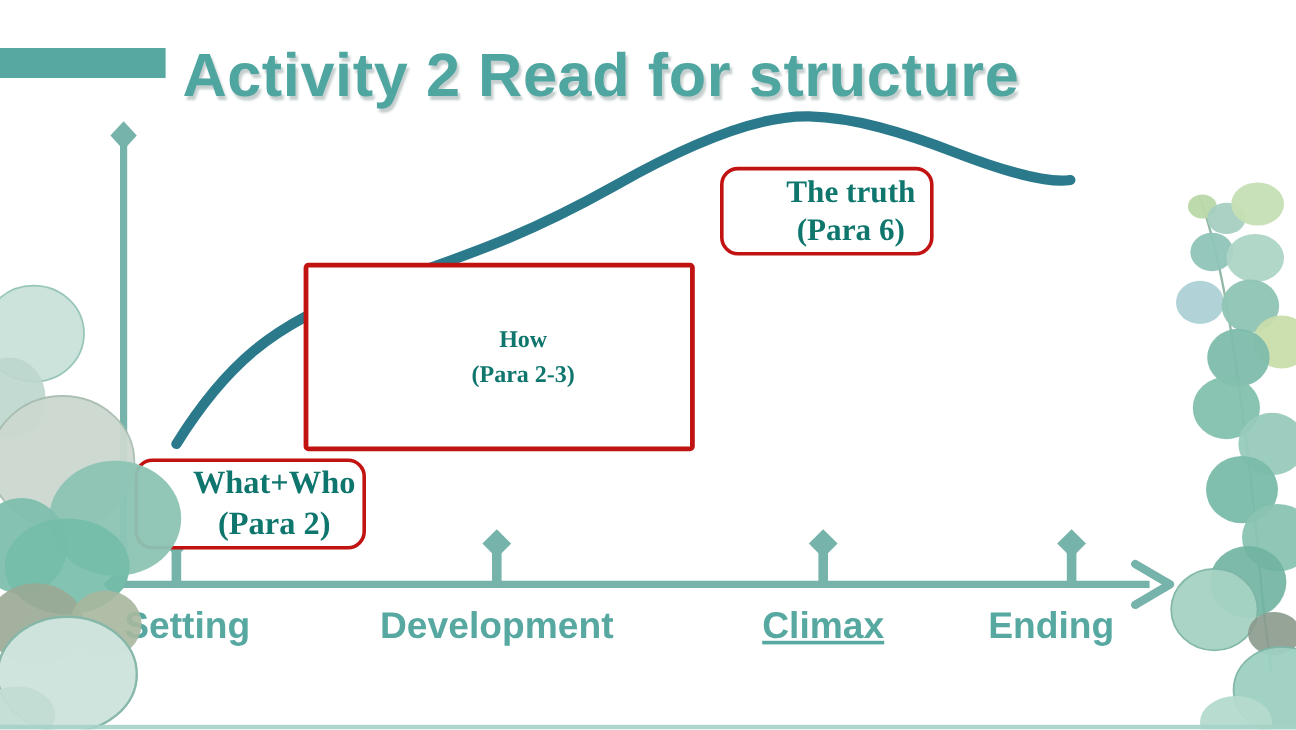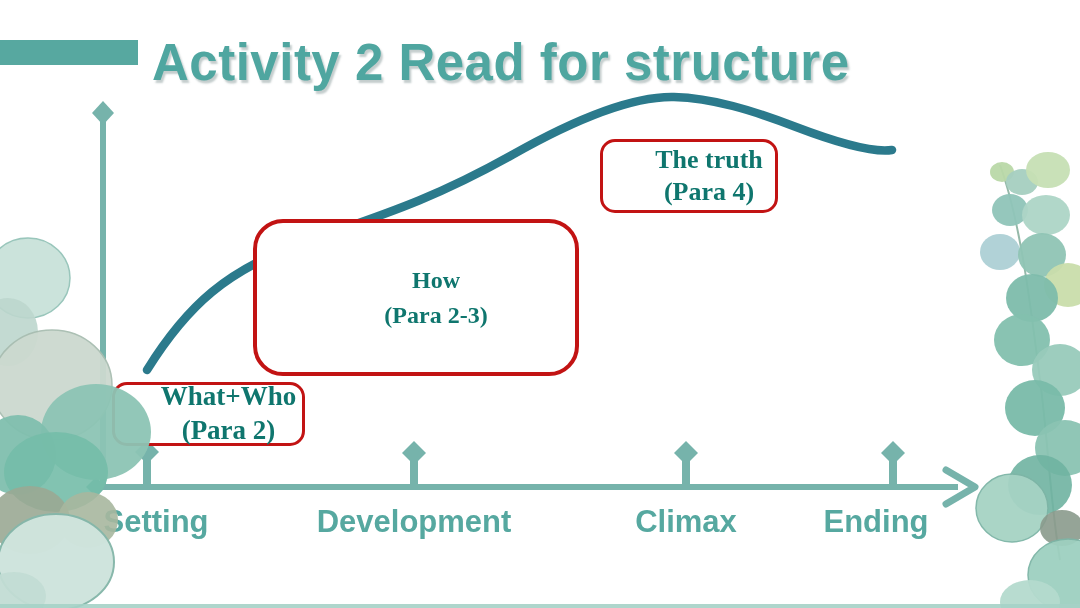--- a/index.html
+++ b/index.html
@@ -26,33 +26,33 @@
   svg.plot-layer{position:absolute;left:0;top:0;width:1080px;height:608px;}
 
   
   .callout{
     position:absolute;background:#ffffff;border:3.5px solid #c21313;
     border-radius:15px;color:#0f766e;
     font-family:"Liberation Serif",serif;font-weight:700;
     display:flex;flex-direction:column;align-items:center;justify-content:center;
     text-align:center;box-sizing:border-box;line-height:1.25;padding-left:40px;
   }
-  .callout-whatwho{left:112px;top:382px;width:193px;height:64px;font-size:27px;}
-  .callout-how{left:253px;top:219px;width:326px;height:157px;font-size:24px;border-radius:30px;border-width:4px;line-height:1.45;}
+  .callout-whatwho{left:112px;top:382px;width:193px;height:76px;font-size:27px;}
+  .callout-how{left:253px;top:219px;width:326px;height:157px;font-size:20px;border-radius:4px;border-width:4px;line-height:1.45;}
   .callout-truth{left:600px;top:139px;width:178px;height:74px;font-size:26px;}
   .callout-results{left:806px;top:173px;width:188px;height:75px;font-size:26px;}
 
   
   .x-label{
     position:absolute;top:504px;transform:translateX(-50%);
     font-size:31px;font-weight:800;color:#56a8a0;white-space:nowrap;
   }
   .x-label-setting{left:156px;}
   .x-label-development{left:414px;}
-  .x-label-climax{left:686px;}
+  .x-label-climax{left:686px;text-decoration:underline;}
   .x-label-ending{left:876px;}
 
   
   svg.deco{position:absolute;pointer-events:none;}
   .deco-left{left:0;top:235px;width:160px;height:373px;}
   .deco-right{left:975px;top:140px;width:105px;height:468px;}
   .bottom-strip{
     position:absolute;left:0;bottom:0;width:1080px;height:4px;
     background:#a5d2c7;opacity:.9;
   }
@@ -102,21 +102,21 @@
   <div class="callout callout-whatwho">
     <span>What+Who</span>
     <span>(Para 2)</span>
   </div>
   <div class="callout callout-how">
     <span>How</span>
     <span>(Para 2-3)</span>
   </div>
   <div class="callout callout-truth">
     <span>The truth</span>
-    <span>(Para 4)</span>
+    <span>(Para 6)</span>
   </div>
 
   <div class="x-label x-label-setting">Setting</div>
   <div class="x-label x-label-development">Development</div>
   <div class="x-label x-label-climax">Climax</div>
   <div class="x-label x-label-ending">Ending</div>
 
   <svg class="deco deco-left" viewBox="0 235 160 373" aria-hidden="true">
     <ellipse cx="28" cy="278" rx="42" ry="40" fill="#c9e2da" stroke="#94c3b8" stroke-width="1.5" opacity="0.95"></ellipse>
     <ellipse cx="8" cy="332" rx="30" ry="34" fill="#bdd6cd" opacity="0.9"></ellipse>

